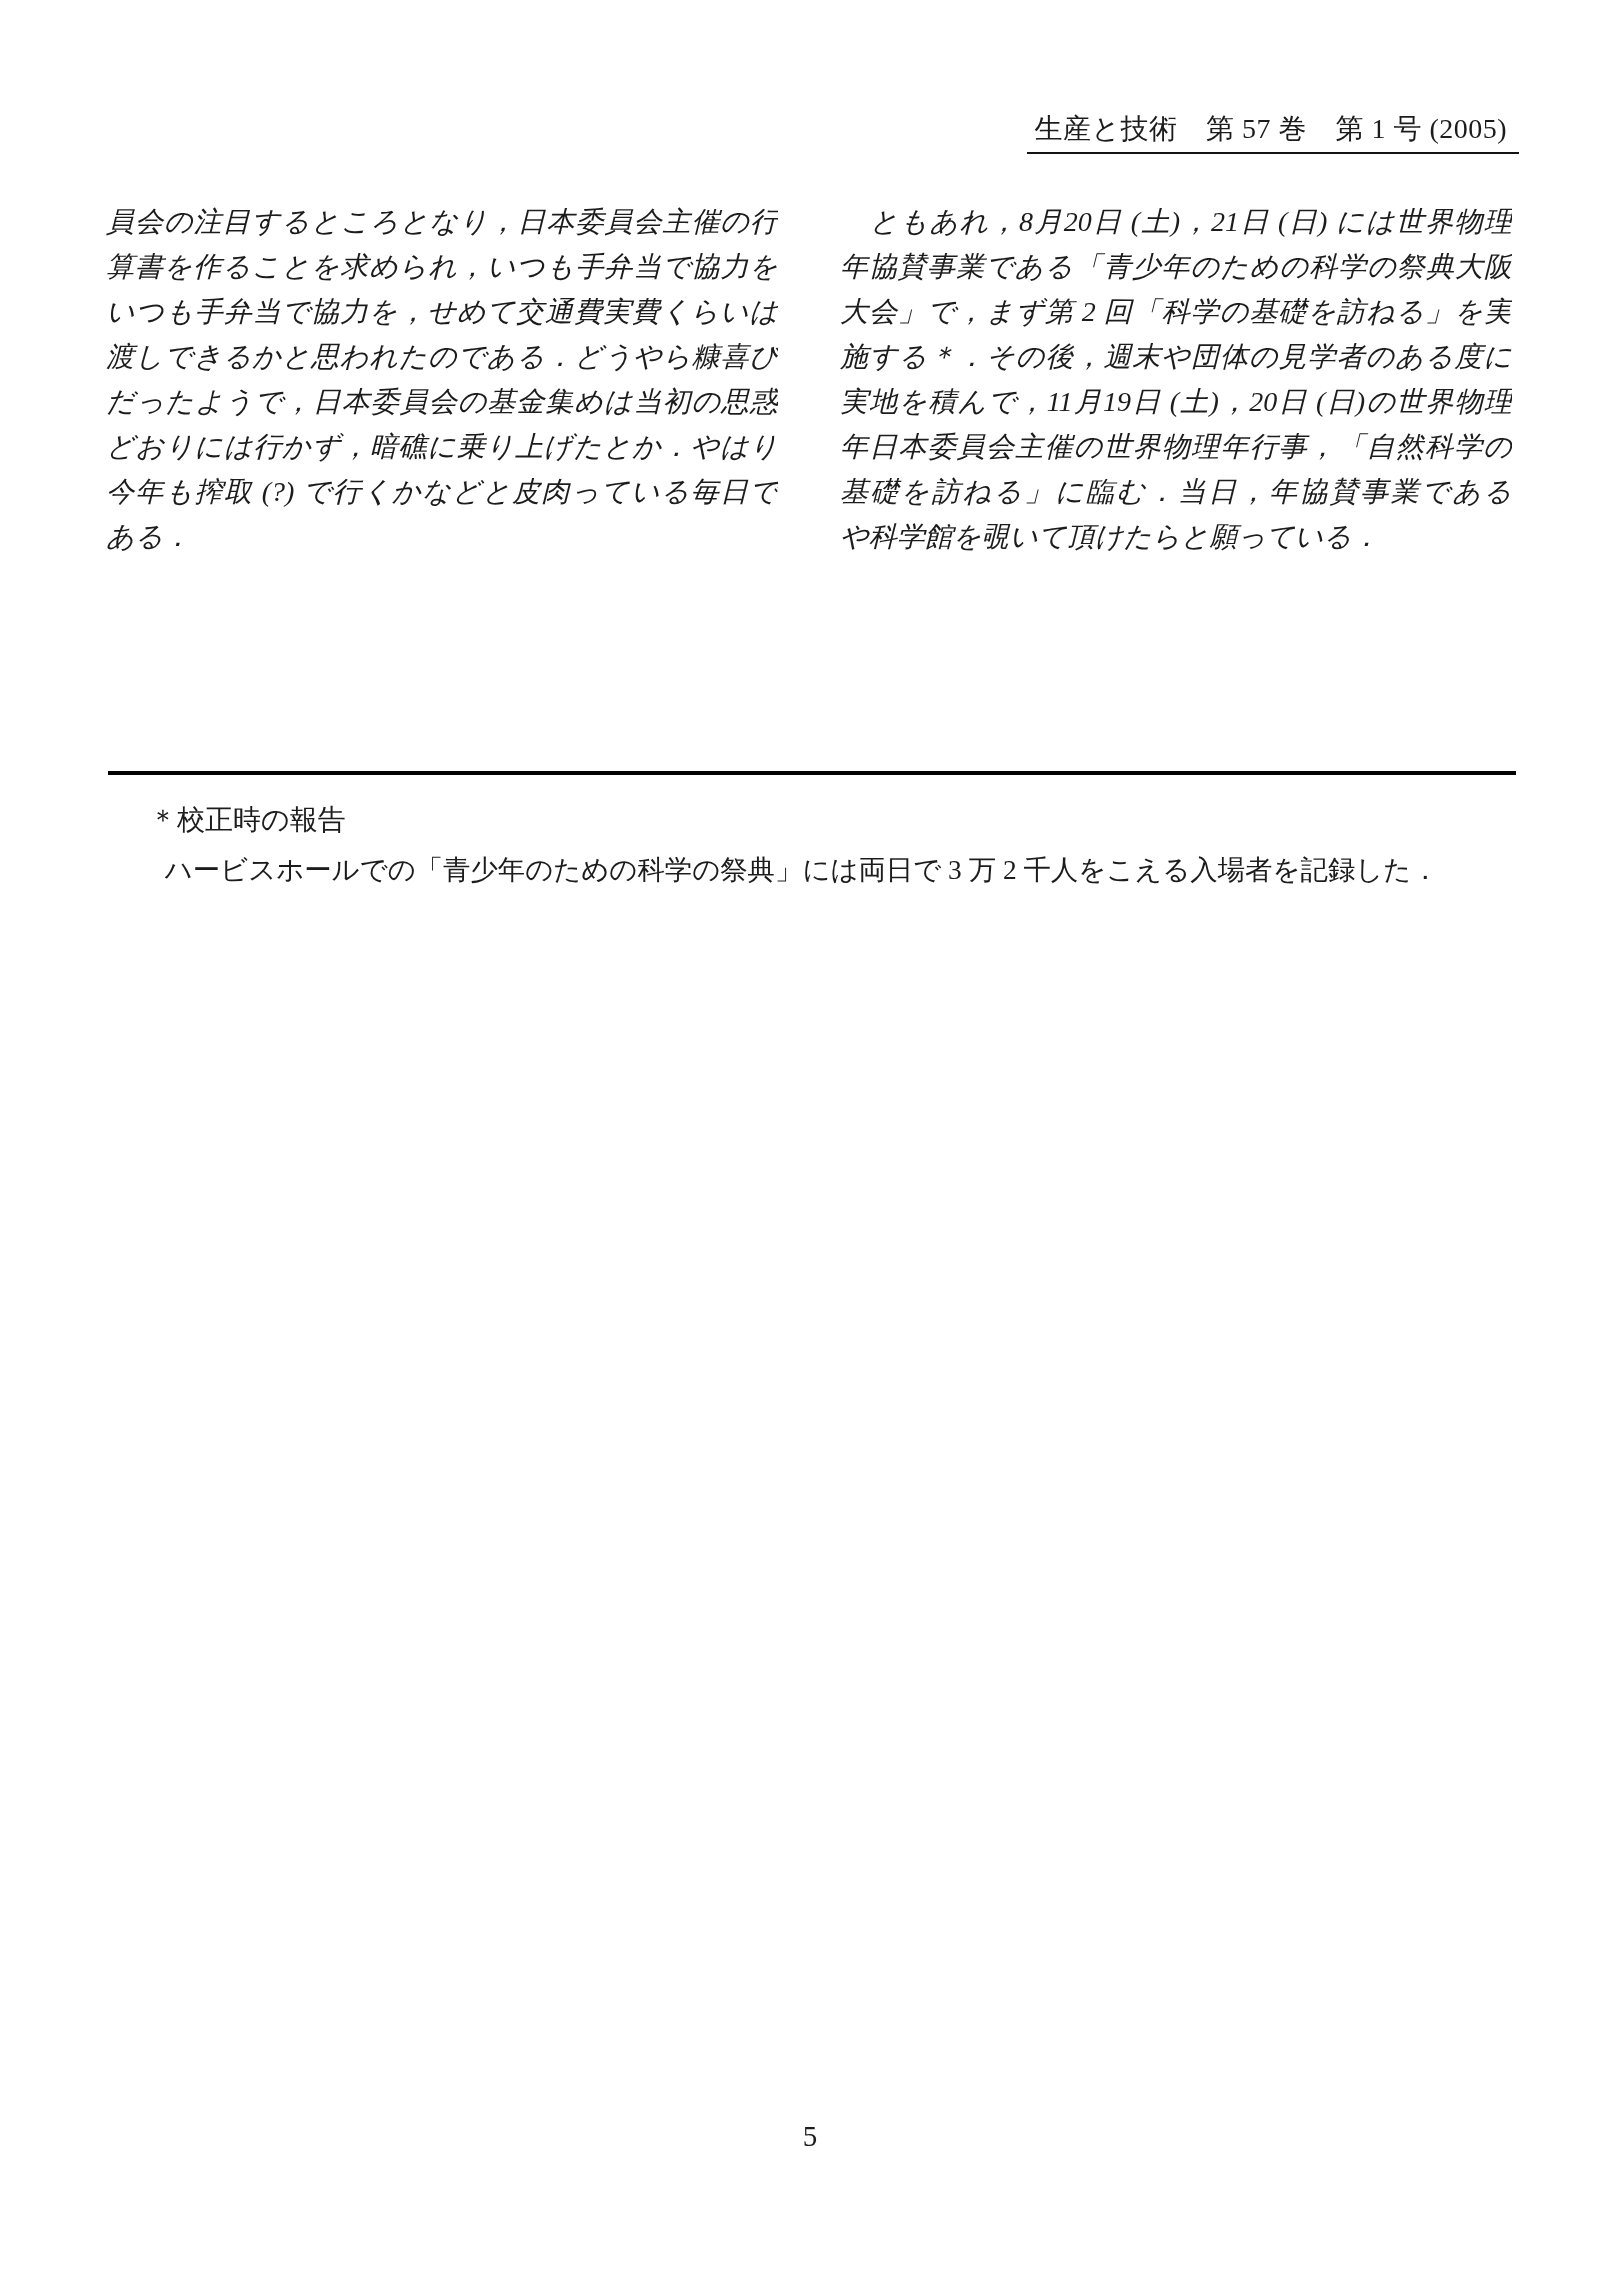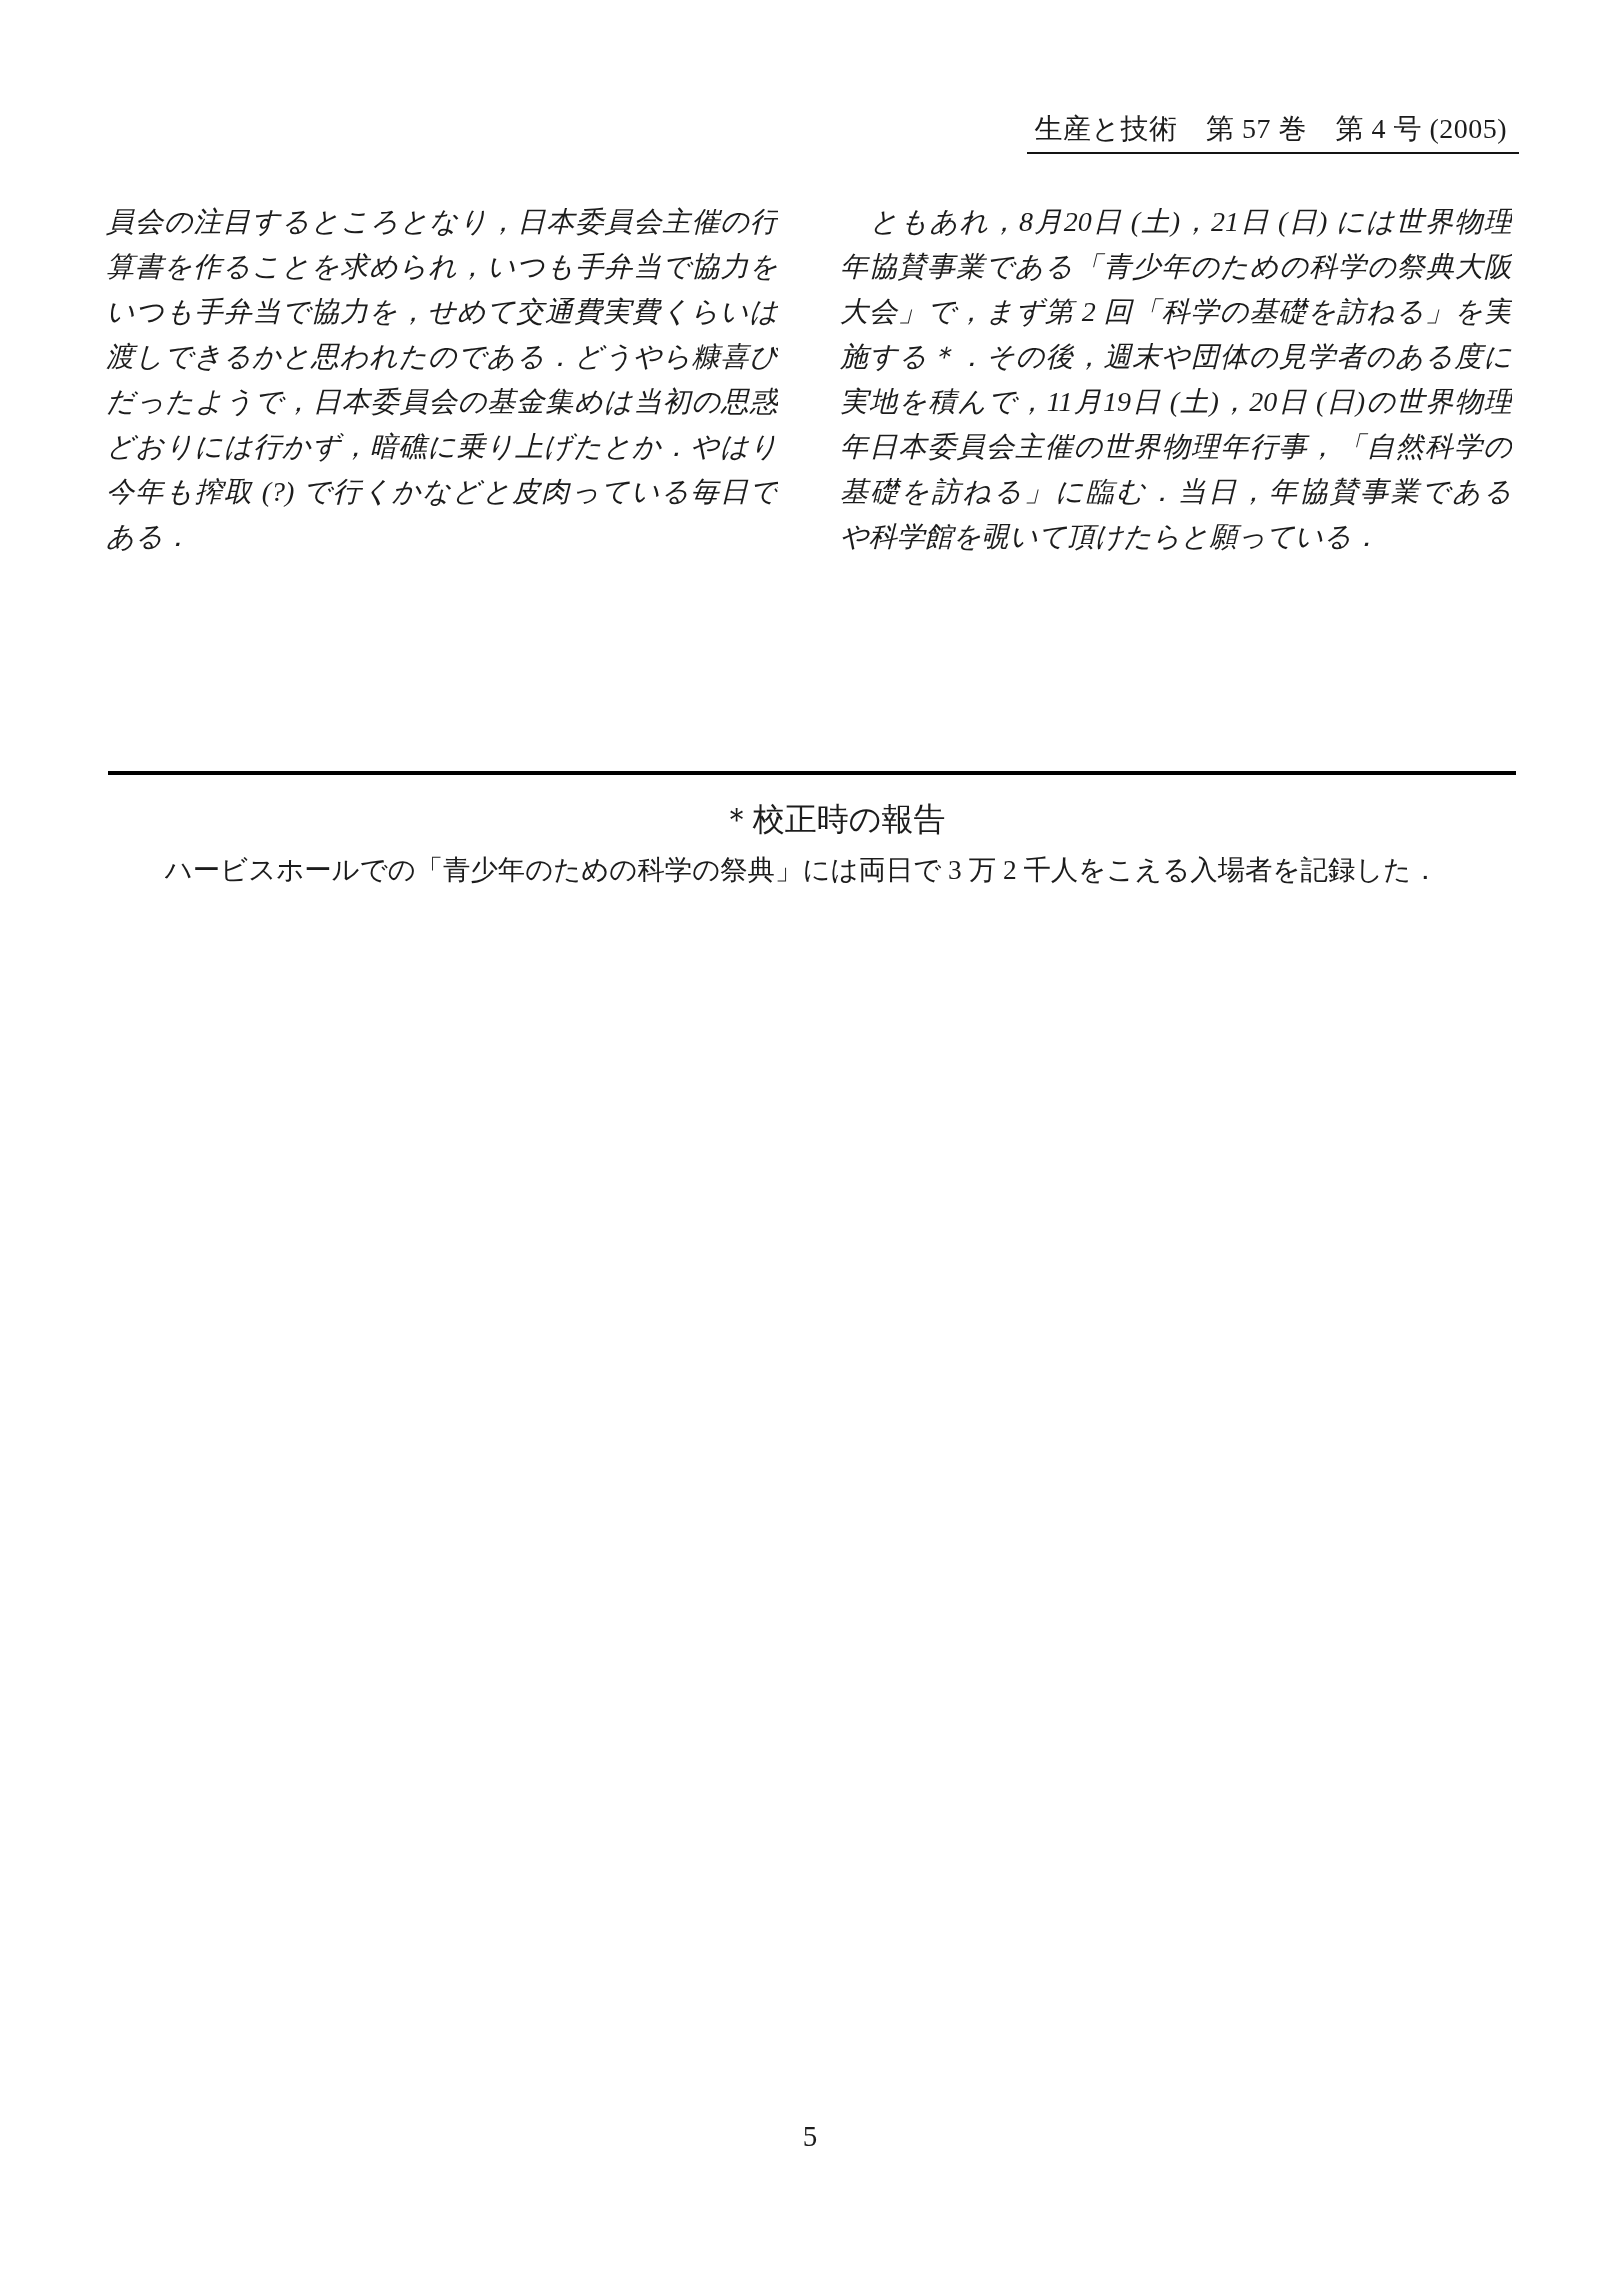--- a/index.html
+++ b/index.html
@@ -61,24 +61,23 @@
   }
 
   
   .footnote {
     position: absolute;
     top: 802px;
     left: 149px;
     width: 1368px;
   }
   .fn-heading {
-    font-size: 32px;
+    font-size: 28px;
     line-height: 35px;
     margin-bottom: 11.8px;
-    text-align: center;
   }
   .fn-line {
     margin: 0 0 0 15.7px;
     font-size: 27.4px;
     line-height: 43px;
     overflow: hidden;
   }
 
   
   .page-number {
@@ -89,21 +88,21 @@
     text-align: center;
     font-size: 29px;
   }
 </style>
 </head>
 <body>
 
 <div class="page">
 
   <header class="running-head">
-    <span class="head-text">生産と技術　第 57 巻　第 4 号 (2005)</span>
+    <span class="head-text">生産と技術　第 57 巻　第 1 号 (2005)</span>
   </header>
 
   <main class="columns">
     <div class="col">
       <p class="line fill">員会の注目するところとなり，日本委員会主催の行</p>
       <p class="line fill">算書を作ることを求められ，いつも手弁当で協力を</p>
       <p class="line fill">いつも手弁当で協力を，せめて交通費実費くらいは手</p>
       <p class="line fill">渡しできるかと思われたのである．どうやら糠喜び</p>
       <p class="line fill">だったようで，日本委員会の基金集めは当初の思惑</p>
       <p class="line fill">どおりには行かず，暗礁に乗り上げたとか．やはり</p>

